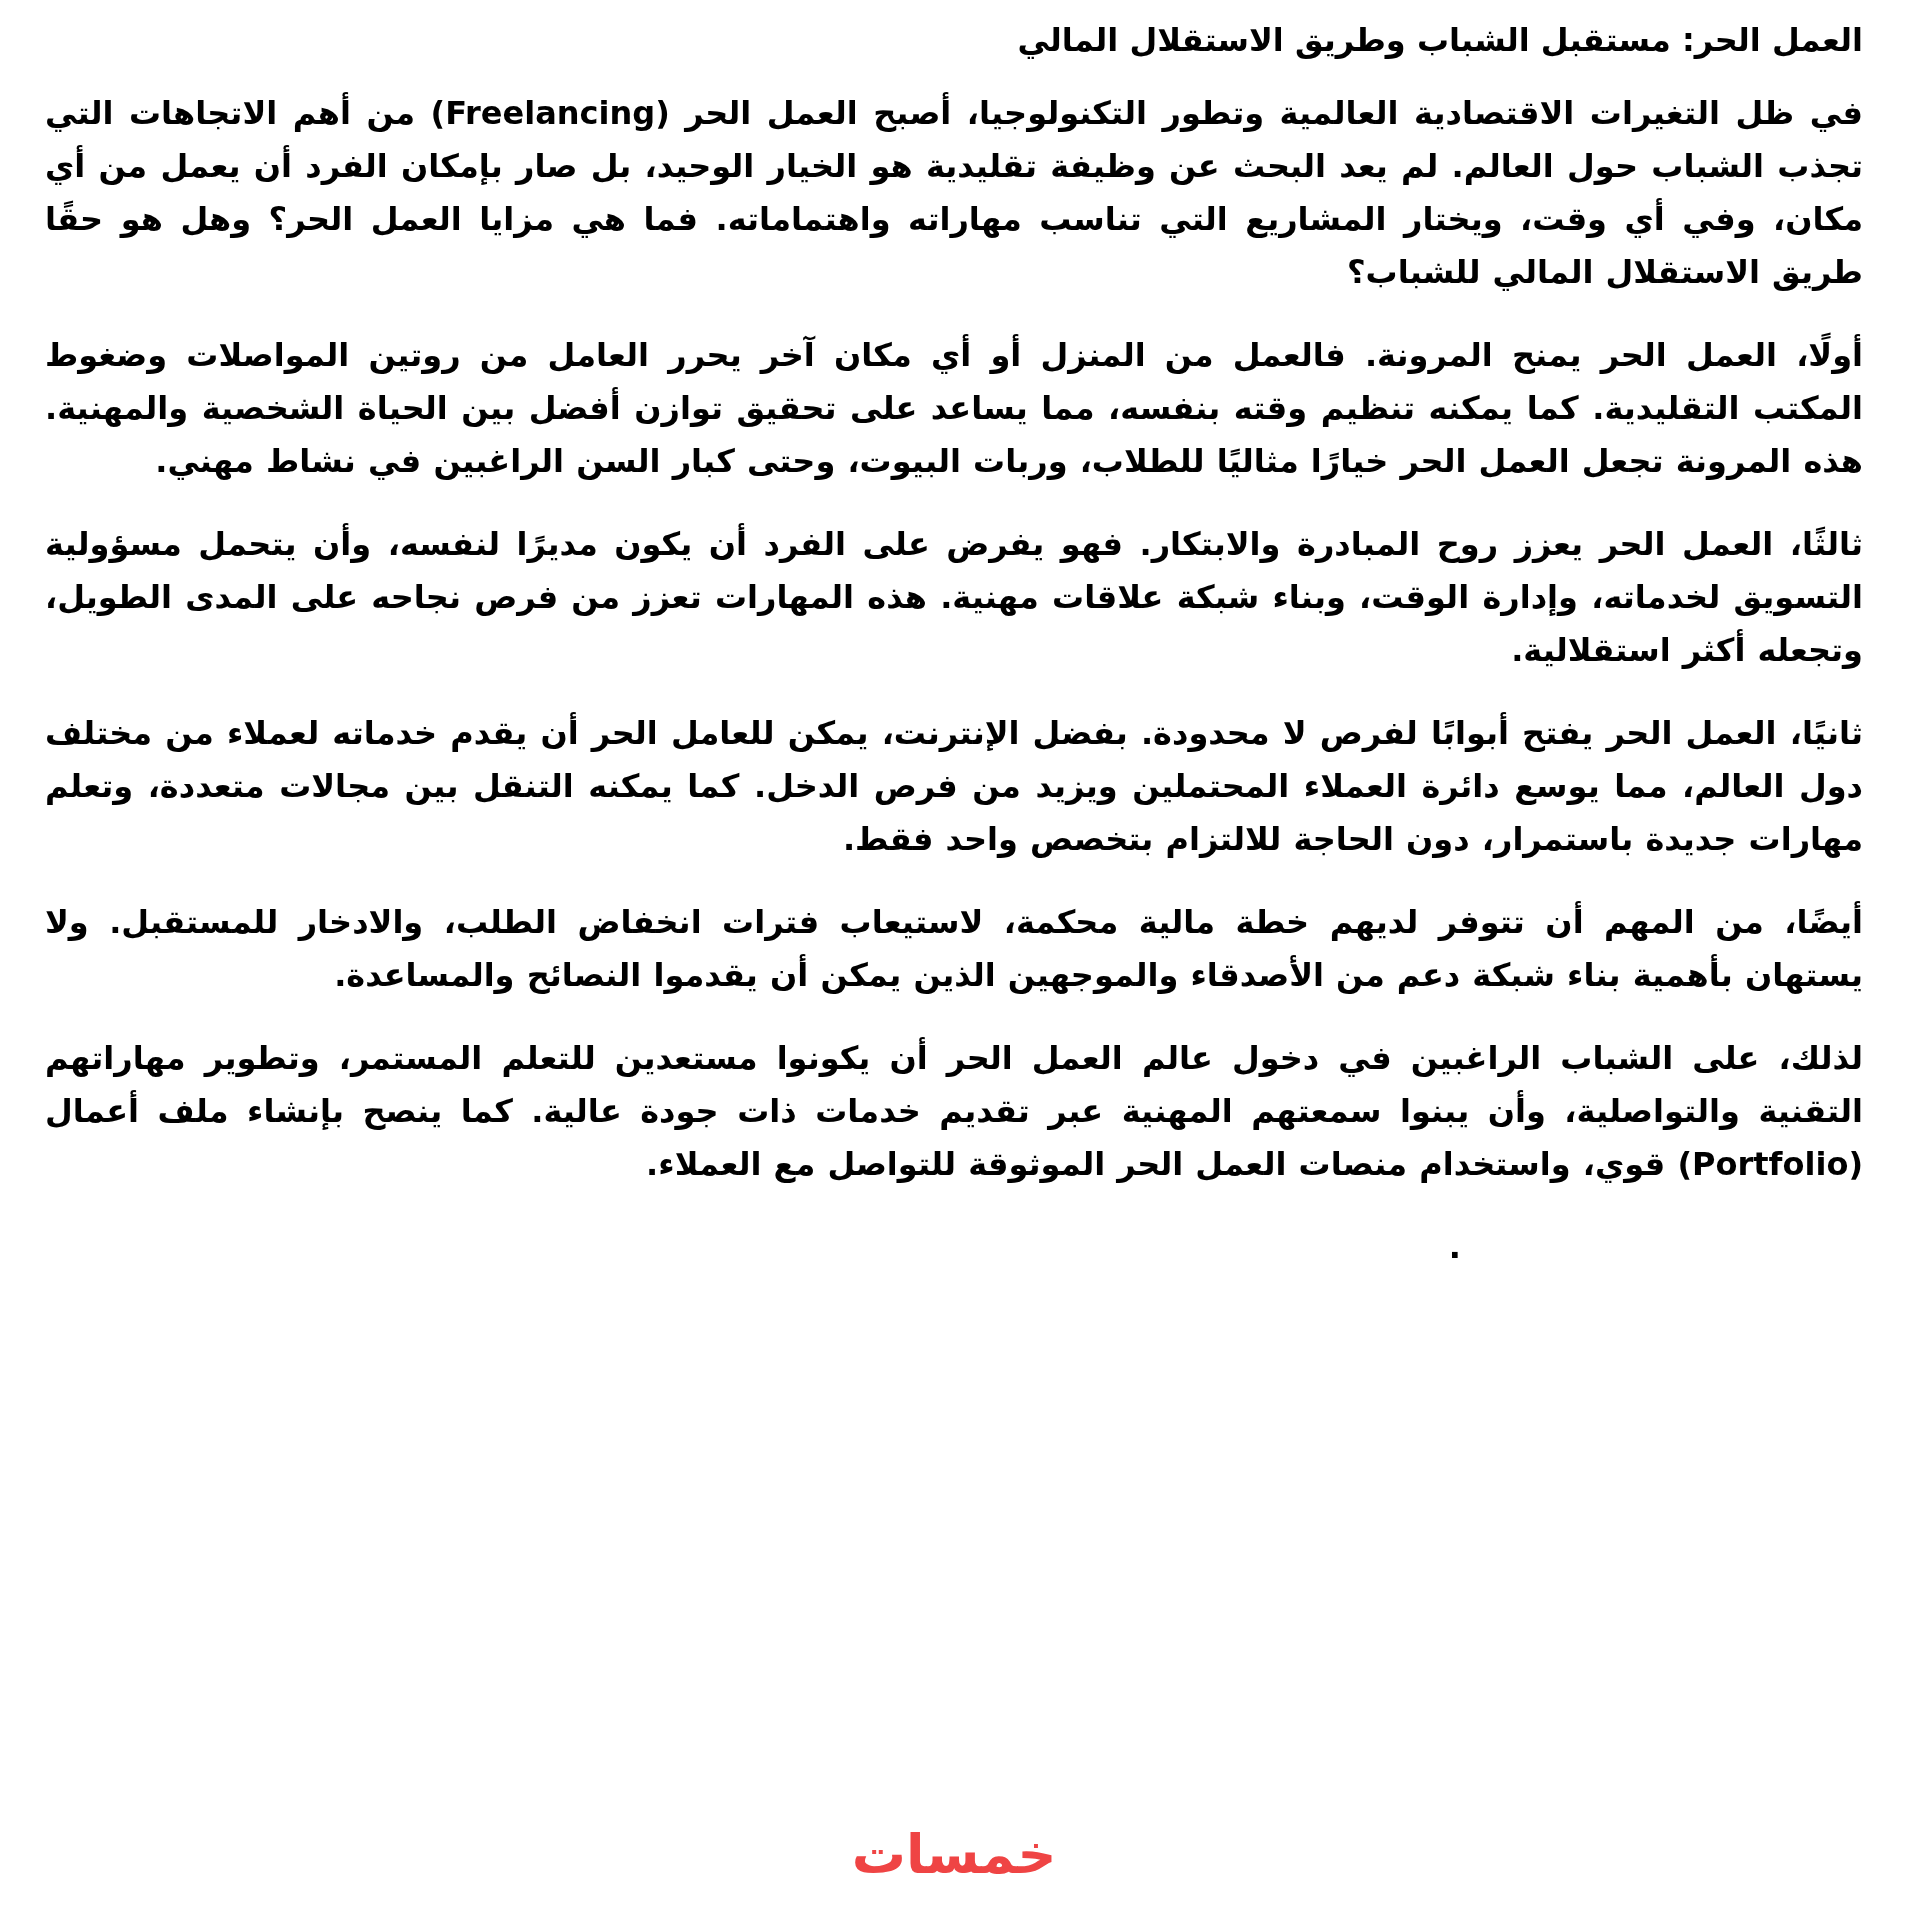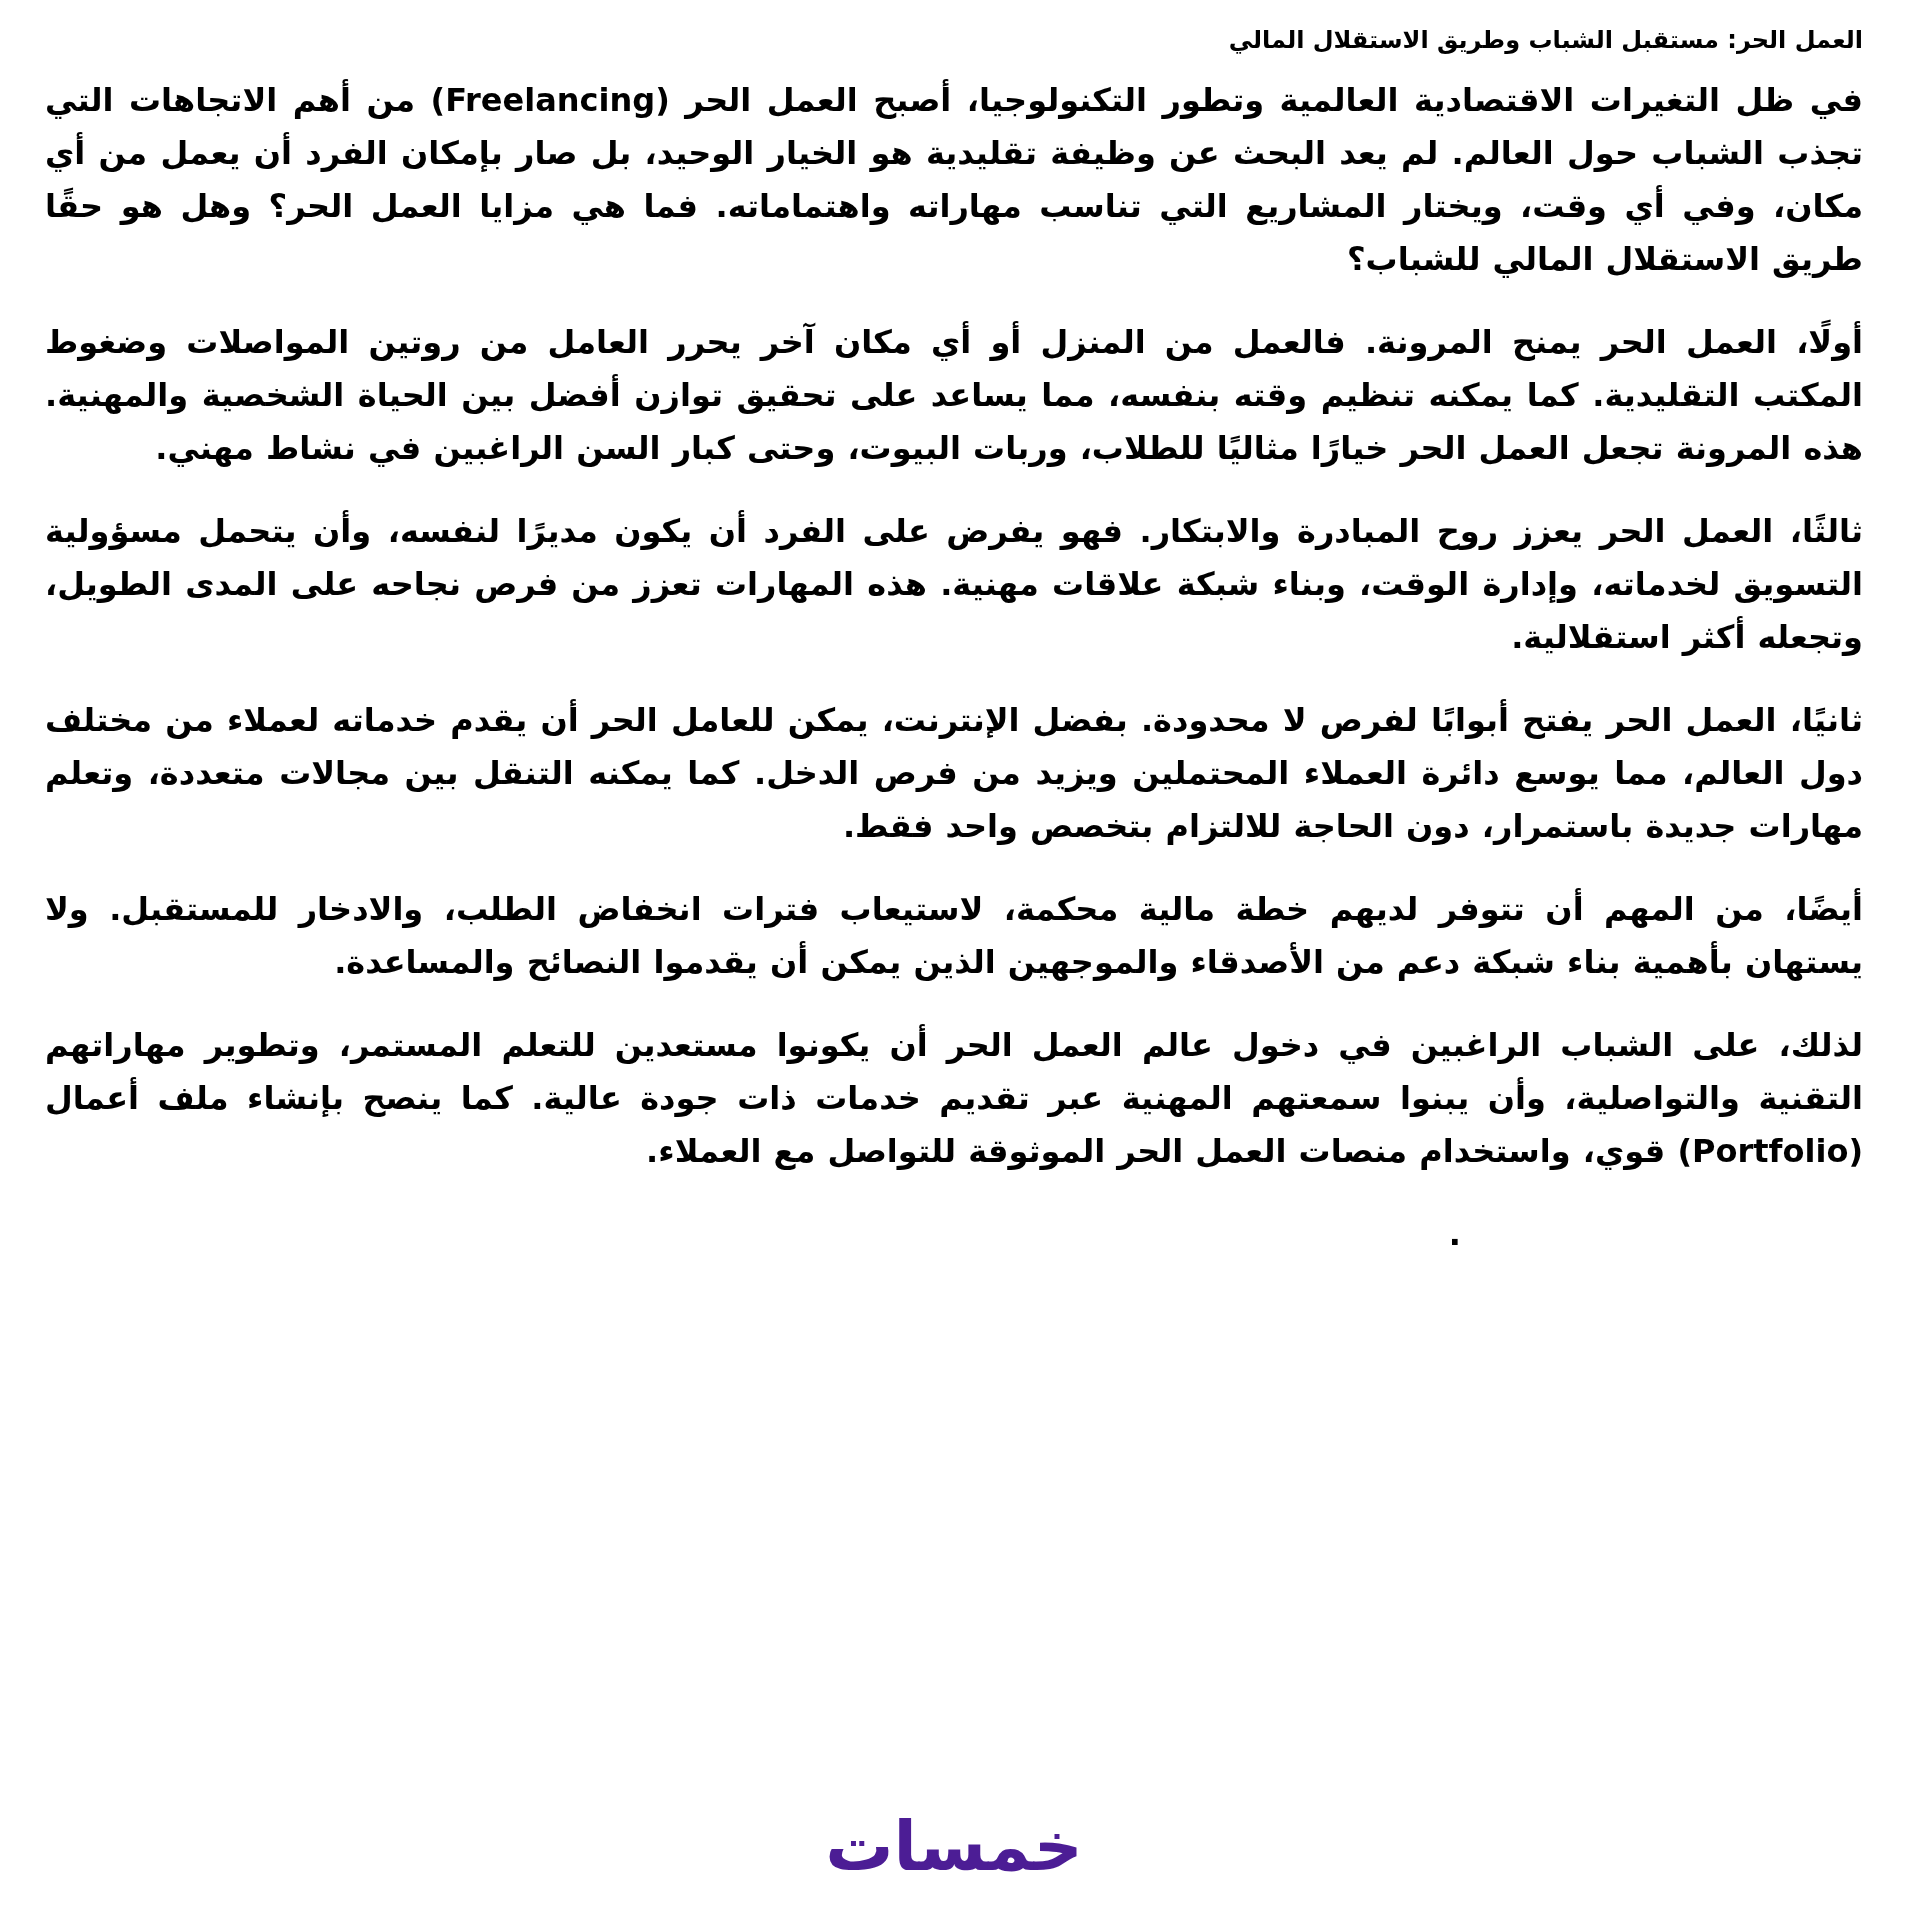--- a/index.html
+++ b/index.html
@@ -17,25 +17,25 @@
   }
   .page {
     direction: rtl;
     padding: 13.7px 45px 0 45px;
     box-sizing: border-box;
     width: 100%;
     height: 100%;
     position: relative;
   }
   .doc-title {
-    font-size: 24px;
+    font-size: 32px;
     font-weight: bold;
     line-height: 53px;
     text-align: right;
-    margin: 0 0 7px 0;
+    margin: 0 0 20px 0;
   }
   .para {
     font-size: 32px;
     font-weight: bold;
     line-height: 53px;
     text-align: justify;
     text-justify: inter-word;
     margin: 0 0 30px 0;
     word-spacing: 1px;
   }
@@ -47,23 +47,23 @@
     padding-left: 0;
     padding-right: 402px;
     margin: 13.7px 0 0 0;
   }
   .watermark {
     position: absolute;
     left: 0;
     right: 0;
     bottom: 41px;
     text-align: center;
-    font-size: 68px;
+    font-size: 54px;
     font-weight: bold;
-    color: #4c1d95;
+    color: #ef4444;
     letter-spacing: 0px;
     direction: rtl;
     user-select: none;
   }
 </style>
 </head>
 <body>
 
 <div class="page">
 

